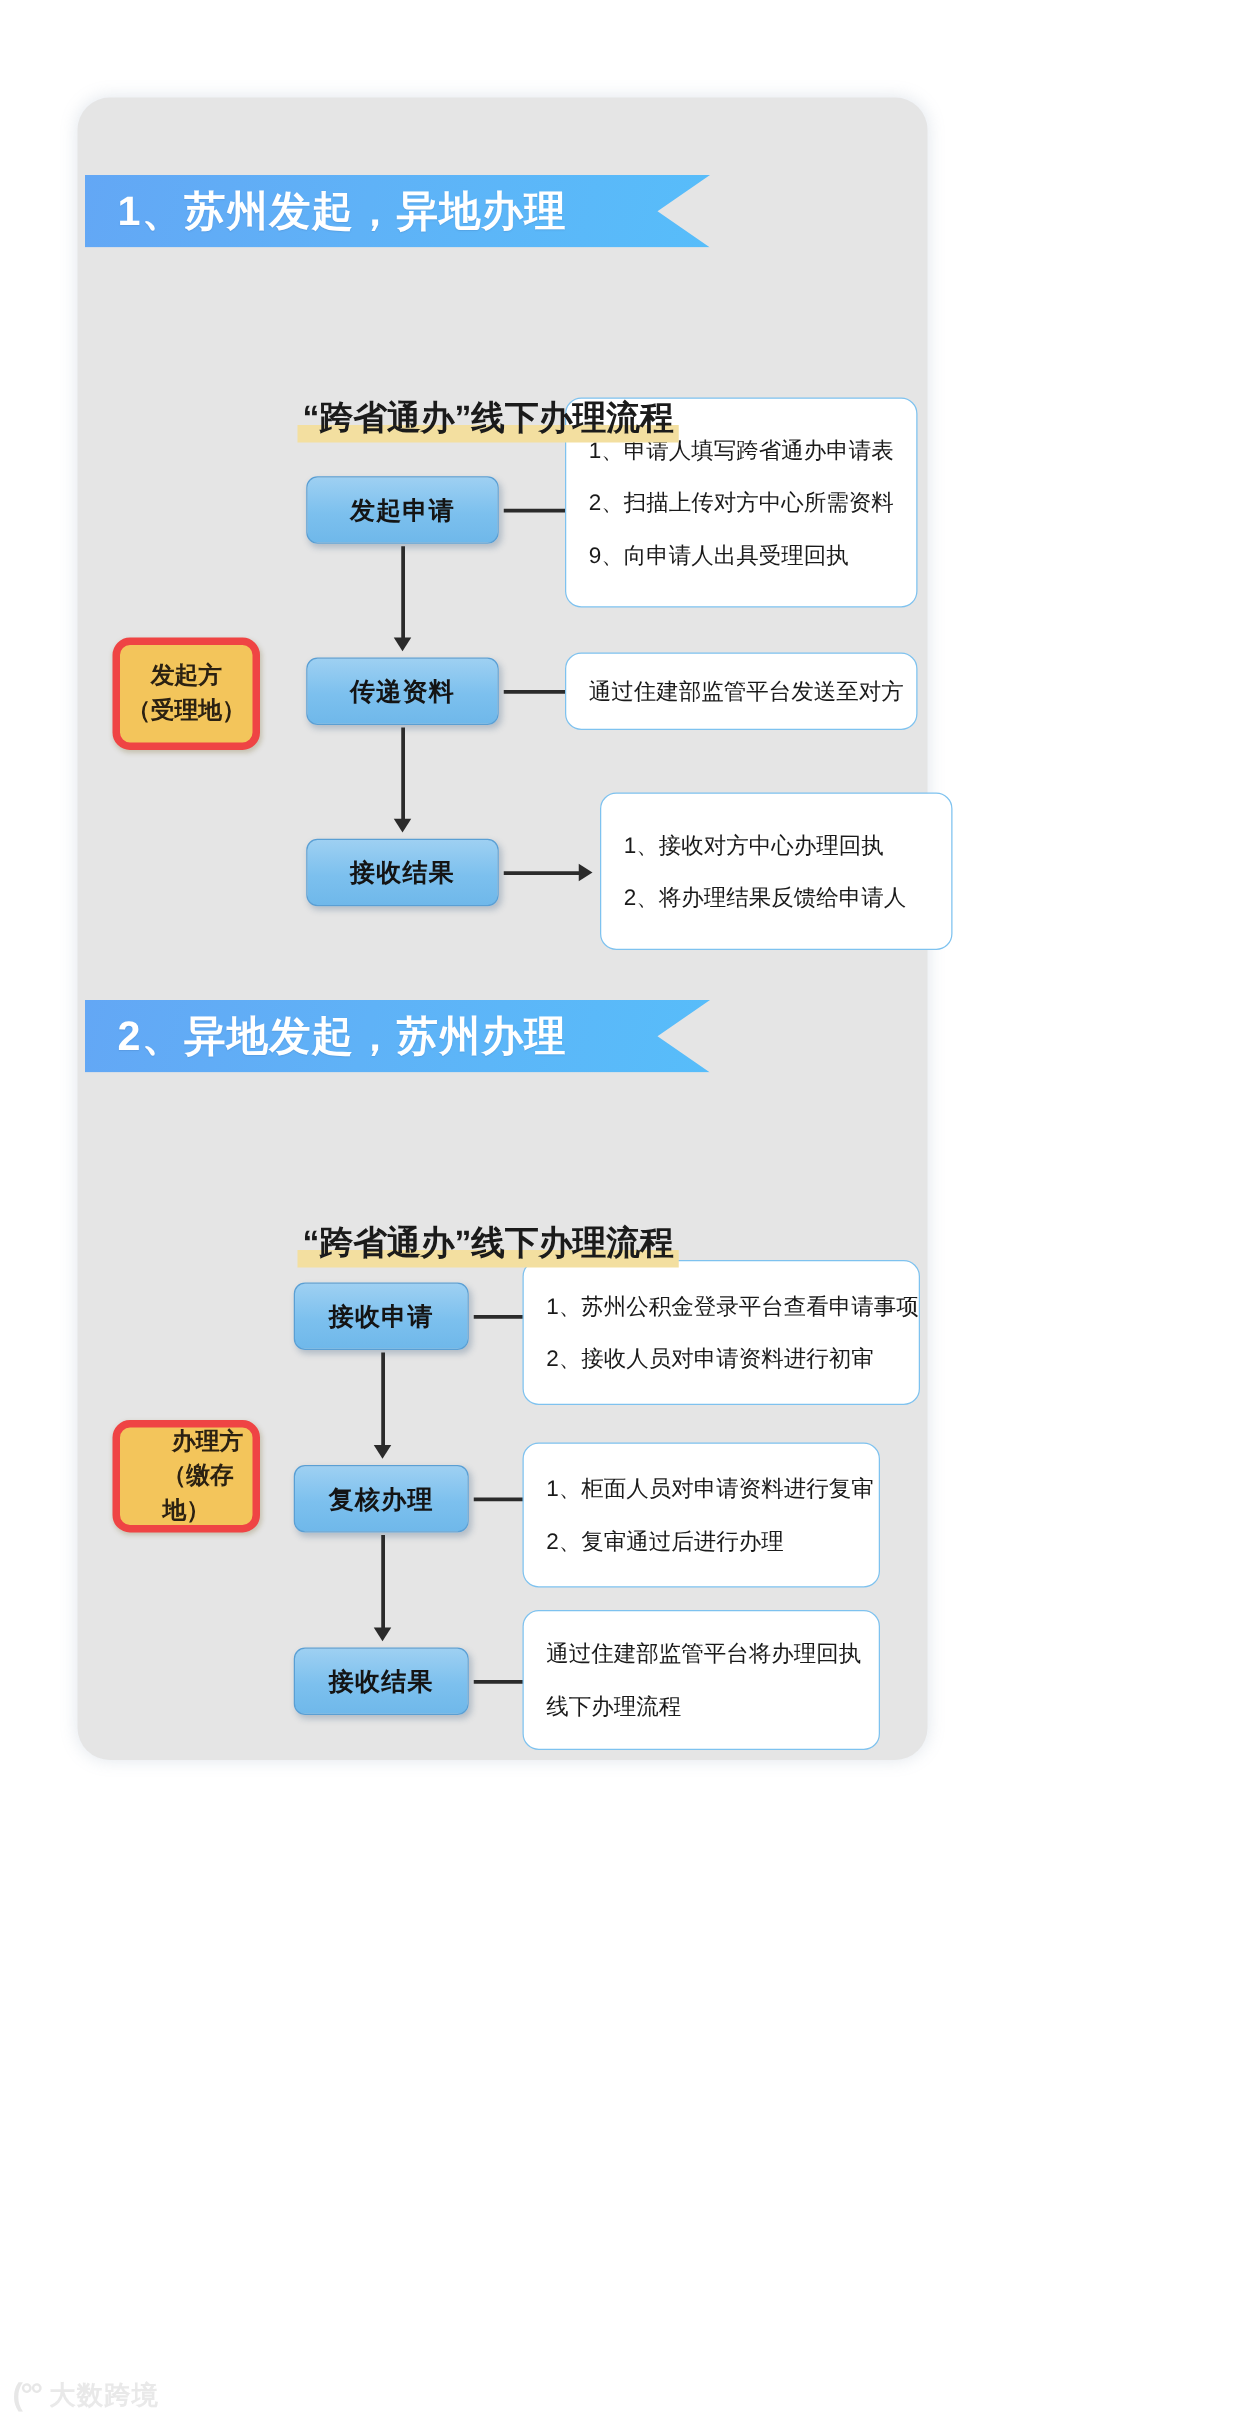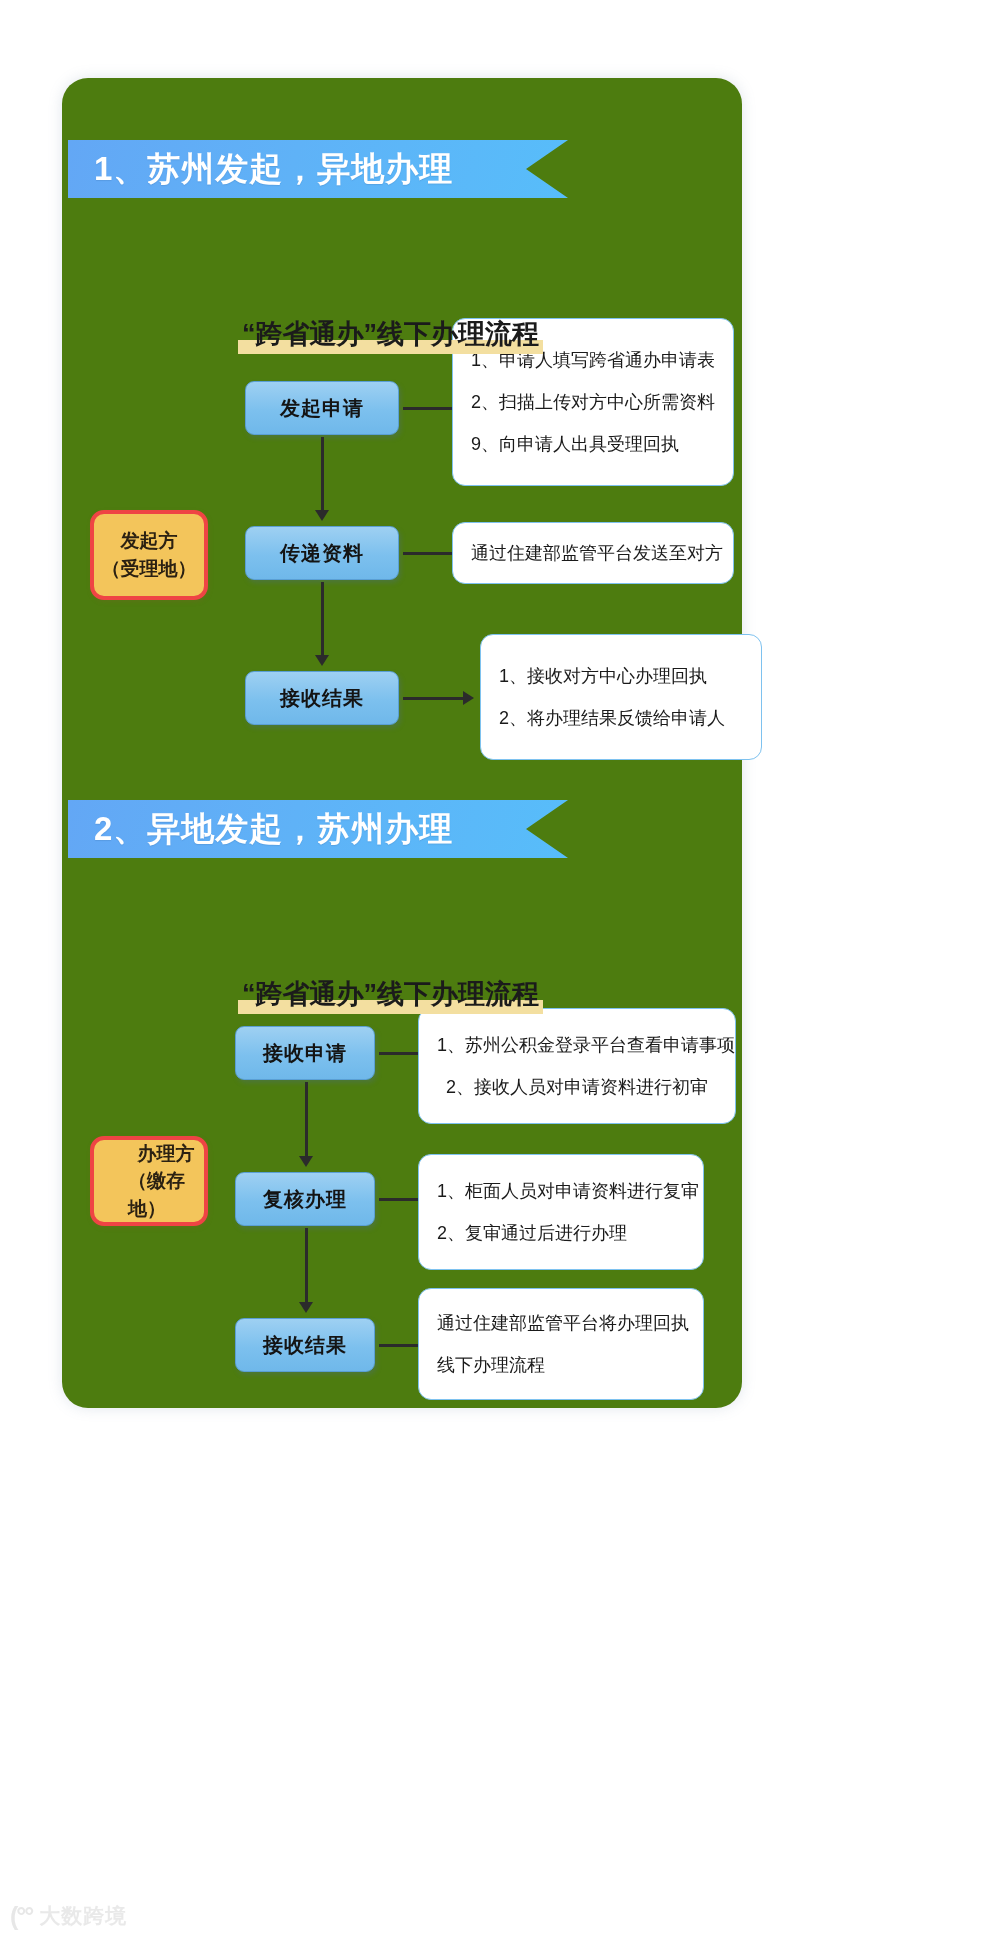--- a/index.html
+++ b/index.html
@@ -12,21 +12,21 @@
     width: 1000px; height: 1938px;
     position: relative;
     overflow: hidden;
   }
 
   
   .card {
     position: absolute;
     left: 62px; top: 78px;
     width: 680px; height: 1330px;
-    background: #4d7c0f;
+    background: #e5e5e5;
     border-radius: 26px;
     box-shadow: 0 0 14px rgba(120,140,170,0.22);
   }
 
   
   .banner {
     position: absolute;
     height: 58px;
     background: linear-gradient(105deg, #63a7f5 0%, #5fb2f7 45%, #57bdfa 100%);
     -webkit-clip-path: polygon(0 0, 100% 0, 100% 0, calc(100% - 42px) 50%, 100% 100%, 100% 100%, 0 100%);
@@ -64,21 +64,21 @@
     height: 14px;
     background: #f3dfa0;
     z-index: -1;
   }
   .subtitle span { position: relative; z-index: 1; }
 
   
   .role-badge {
     position: absolute;
     background: #f3c55b;
-    border: 4px solid #ef4444;
+    border: 6px solid #ef4444;
     border-radius: 14px;
     box-shadow: 1px 2px 4px rgba(120,100,40,0.28);
     display: flex;
     flex-direction: column;
     align-items: center;
     justify-content: center;
     color: #2b2112;
     font-size: 19px;
     font-weight: bold;
     line-height: 1.45;
@@ -231,21 +231,21 @@
 
   <div class="role-badge" style="left:28px; top:1058px; width:118px; height:90px;padding-left:34px;">
     <div>办理方</div>
     <div>（缴存地）</div>
   </div>
 
   <div class="step-box" style="left:173px; top:948px; width:140px; height:54px;">
     <span>接收申请</span>
   </div>
   <div class="hline" style="left:317px; top:974px; width:52px;"></div>
-  <div class="detail-box" style="left:356px; top:930px; width:318px; height:116px;text-align:center;">
+  <div class="detail-box" style="left:356px; top:930px; width:318px; height:116px;">
     <div class="detail-line">1、苏州公积金登录平台查看申请事项</div>
     <div class="detail-line">2、接收人员对申请资料进行初审</div>
   </div>
   <div class="vline" style="left:243px; top:1004px; height:76px;"></div>
 
   <div class="step-box" style="left:173px; top:1094px; width:140px; height:54px;">
     <span>复核办理</span>
   </div>
   <div class="hline" style="left:317px; top:1120px; width:52px;"></div>
   <div class="detail-box" style="left:356px; top:1076px; width:286px; height:116px;">

